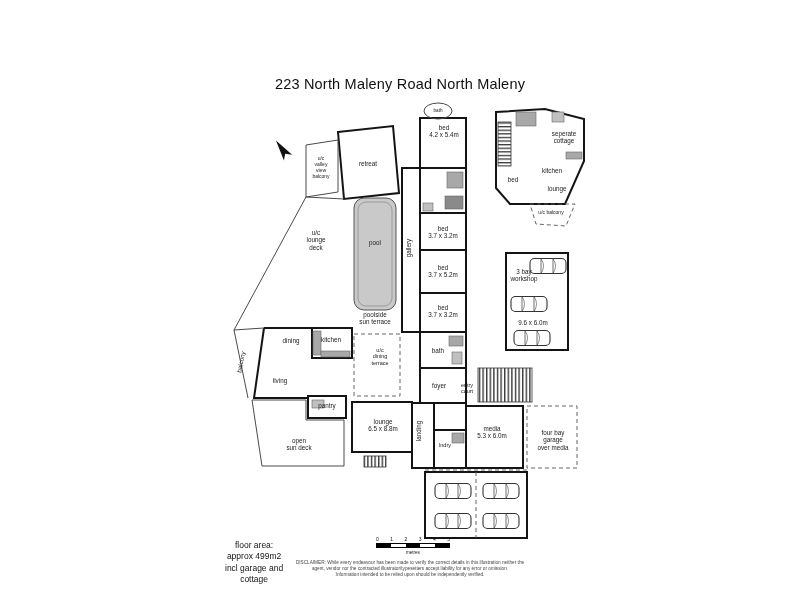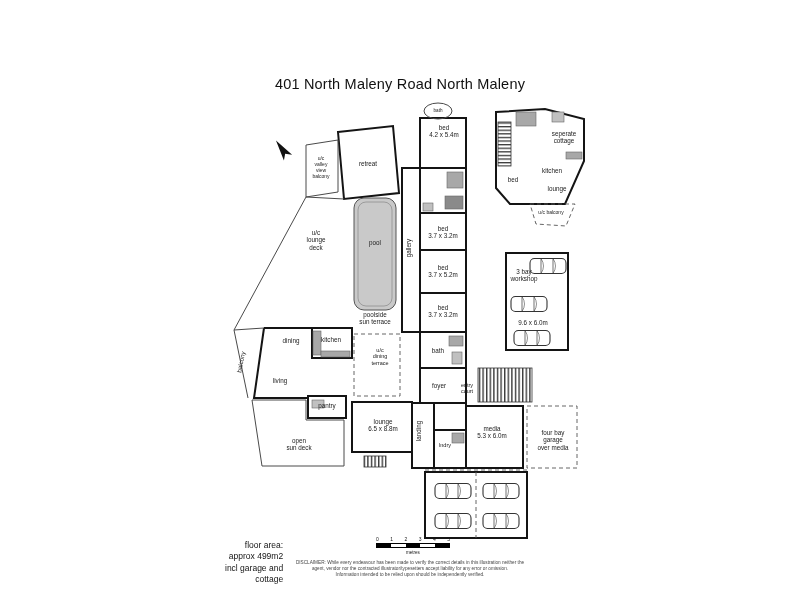--- a/index.html
+++ b/index.html
@@ -7,21 +7,21 @@
          font-family:"Liberation Sans",sans-serif;color:#141414;}
   #plan-svg{position:absolute;left:0;top:0;}
   .title{position:absolute;left:0;right:0;top:76px;text-align:center;
          font-size:14.5px;letter-spacing:.2px;color:#111;}
   .lbl{position:absolute;transform:translate(-50%,-50%);font-size:6.3px;line-height:1.18;
        text-align:center;white-space:pre-line;color:#1a1a1a;}
   .fs5{font-size:5px;} .fs55{font-size:5.5px;} .fs46{font-size:4.6px;}
   .rot90{transform:translate(-50%,-50%) rotate(-90deg);}
   .rotbal{transform:translate(-50%,-50%) rotate(-79deg);}
   .floor-area{position:absolute;left:225px;top:540px;font-size:8.5px;line-height:1.35;
-              white-space:pre-line;text-align:right;}
+              white-space:pre-line;text-align:center;}
   .scalebar{position:absolute;left:376px;top:537px;width:74px;}
   .scalebar .nums{display:flex;justify-content:space-between;font-size:5px;line-height:1;}
   .scalebar .bar{display:flex;height:3px;border:0.5px solid #000;margin-top:1px;}
   .scalebar .bar span{flex:1;}
   .scalebar .bar span:nth-child(odd){background:#000;}
   .scalebar .bar span:nth-child(even){background:#fff;}
   .scalebar .unit{text-align:center;font-size:4.5px;margin-top:1.5px;}
   .disclaimer{position:absolute;left:288px;top:560px;width:244px;font-size:4.7px;
               line-height:1.3;text-align:center;white-space:pre-line;color:#444;}
 </style>
@@ -133,21 +133,21 @@
       <use href="#car" x="501" y="491"></use>
       <use href="#car" x="453" y="521"></use>
       <use href="#car" x="501" y="521"></use>
     </g>
 
     <g transform="translate(284,152) rotate(-35)" fill="#111">
       <path d="M0,-14 L5,7 L0,2 L-5,7 Z"></path>
     </g>
   </svg>
 
-  <div class="title">401 North Maleny Road North Maleny</div>
+  <div class="title">223 North Maleny Road North Maleny</div>
 
   <div class="lbl" style="left:368px;top:164px">retreat</div>
   <div class="lbl fs5" style="left:321px;top:168px">u/c
 valley
 view
 balcony</div>
   <div class="lbl fs46" style="left:438px;top:111px">bath</div>
   <div class="lbl" style="left:444px;top:131px">bed
 4.2 x 5.4m</div>
   <div class="lbl" style="left:564px;top:137px">seperate

